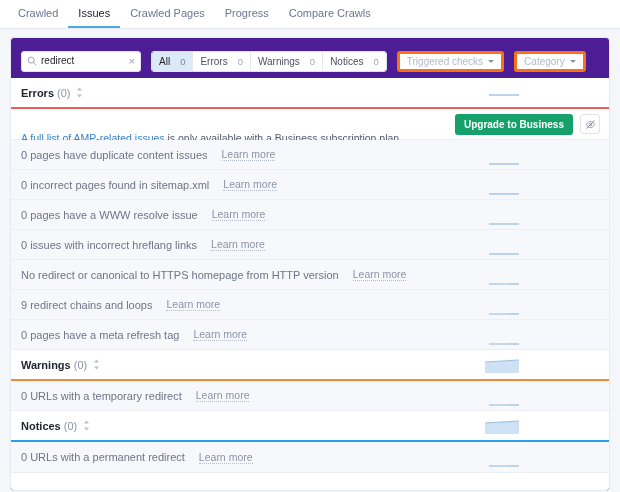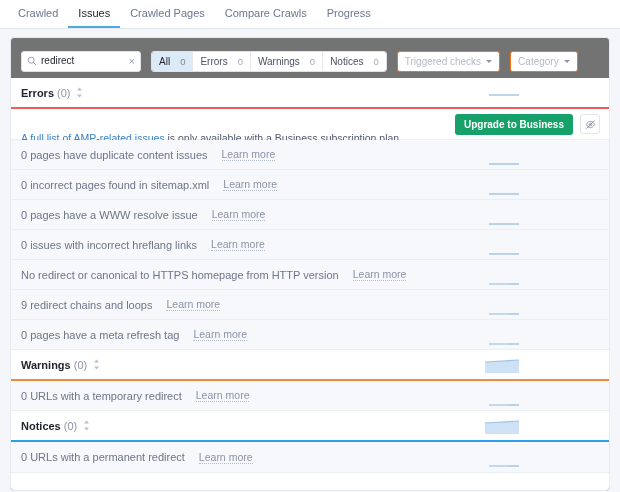--- a/index.html
+++ b/index.html
@@ -31,21 +31,21 @@
     border-bottom: 2px solid transparent;
     margin-bottom: -1px;
   }
   .navtab.active { color: #23262f; border-bottom-color: #4fa8e0; }
 
   
   .card {
     position: absolute;
     left: 10px; top: 37px;
     width: 600px;
-    background: #737373;
+    background: #4c1d95;
     border: 1px solid #e8eaf1;
     border-radius: 4px;
     overflow: hidden;
   }
 
   
   .filterbar {
     height: 34px;
     display: flex;
     align-items: center;
@@ -96,21 +96,21 @@
     cursor: pointer;
     white-space: nowrap;
   }
   .seg .segbtn:last-child { border-right: none; }
   .seg .segbtn.active { background: #dce9f7; color: #23262f; }
   .seg .segcount { color: #a2a9bb; font-size: 9.5px; }
   .seg .segbtn.active .segcount { color: #7d8699; }
 
   .dropdown {
     height: 21px;
-    border: 1px solid #f97316;
+    border: 3px solid #f97316;
     border-radius: 3px;
     display: flex; align-items: center;
     gap: 5px;
     padding: 0 7px;
     font-size: 10px;
     color: #b3b9c8;
     background: #fff;
     cursor: pointer;
     white-space: nowrap;
   }
@@ -199,22 +199,22 @@
 </style>
 </head>
 <body>
 
 <div class="page">
 
   <div class="topnav" id="topnav">
       <div class="navtab">Crawled</div>
       <div class="navtab active">Issues</div>
       <div class="navtab">Crawled Pages</div>
+      <div class="navtab">Progress</div>
       <div class="navtab">Compare Crawls</div>
-      <div class="navtab">Progress</div>
     </div>
 
   <div class="card">
 
     <div class="filterbar">
 
       <div class="search">
         <span class="sicon">
           <svg width="10" height="10" viewBox="0 0 12 12">
             <circle cx="5" cy="5" r="3.6" fill="none" stroke="#9aa2b6" stroke-width="1.2"></circle>

